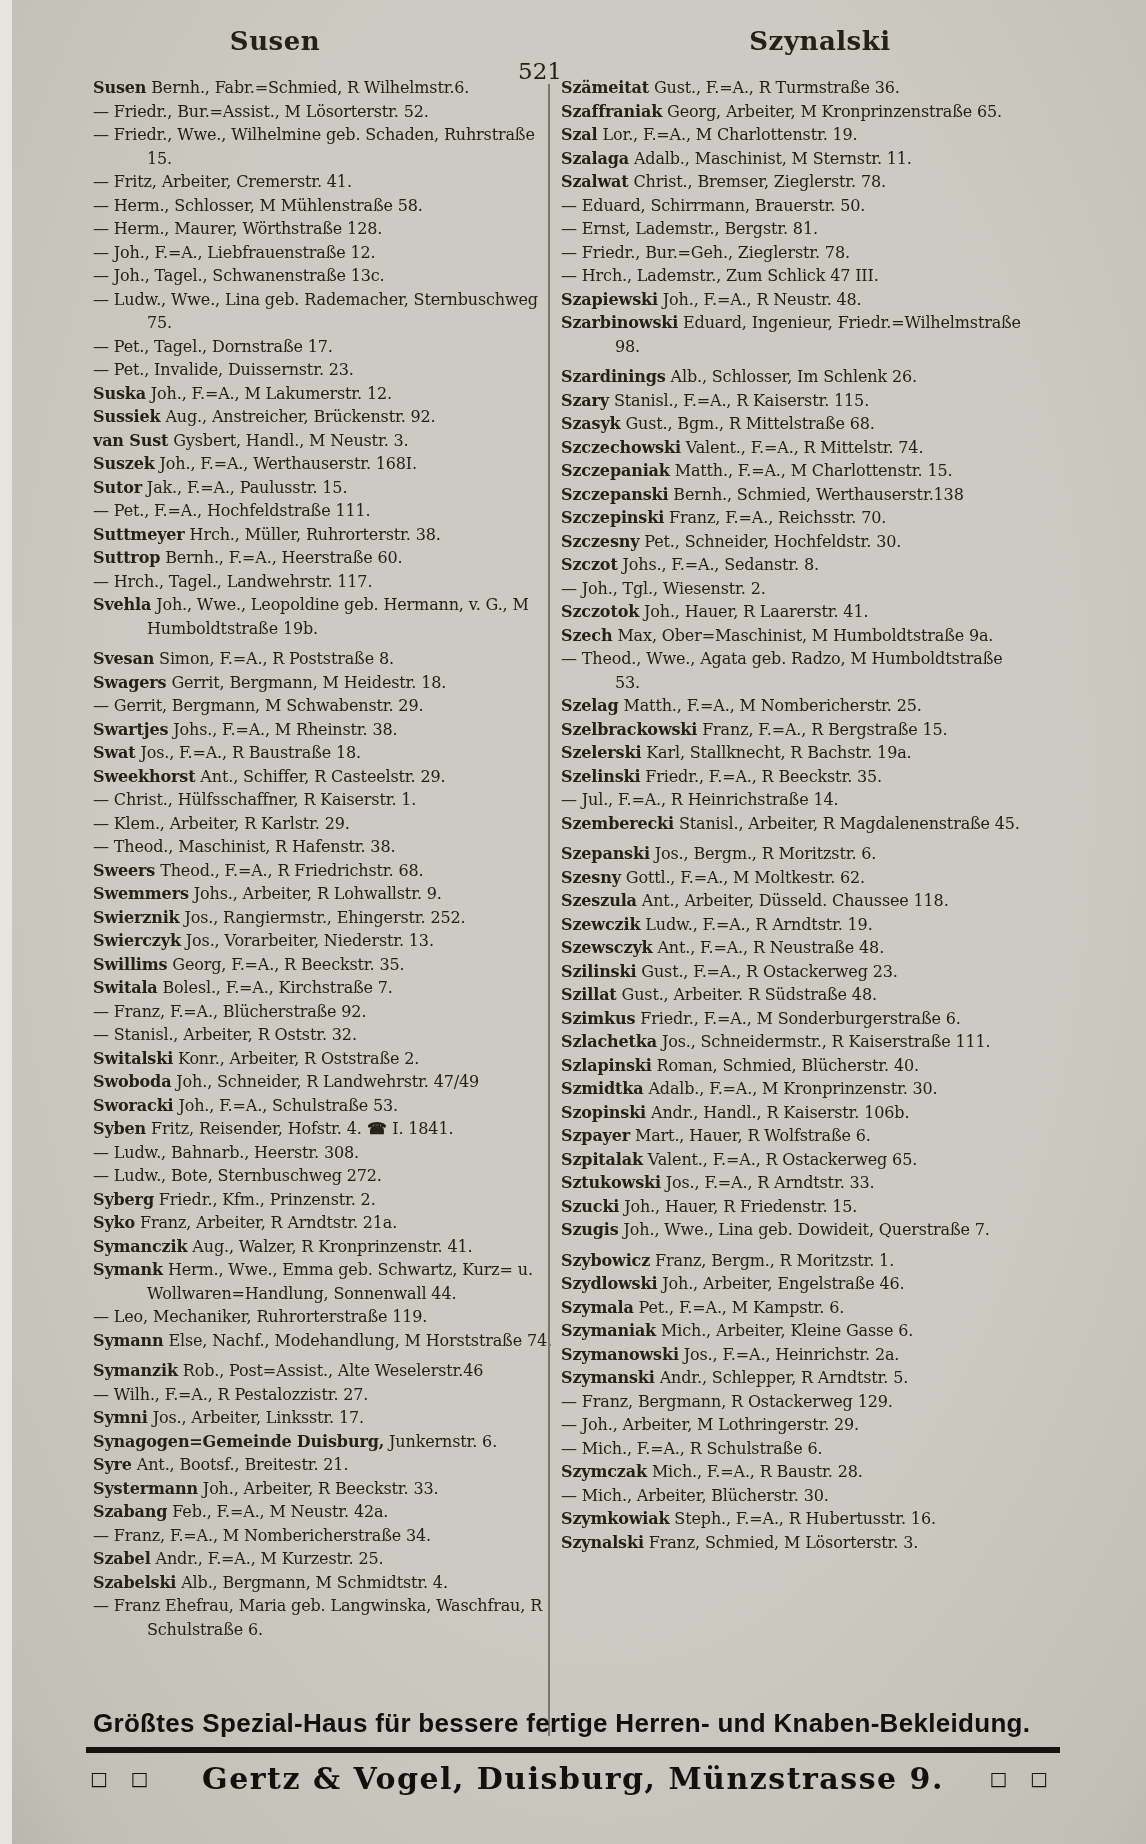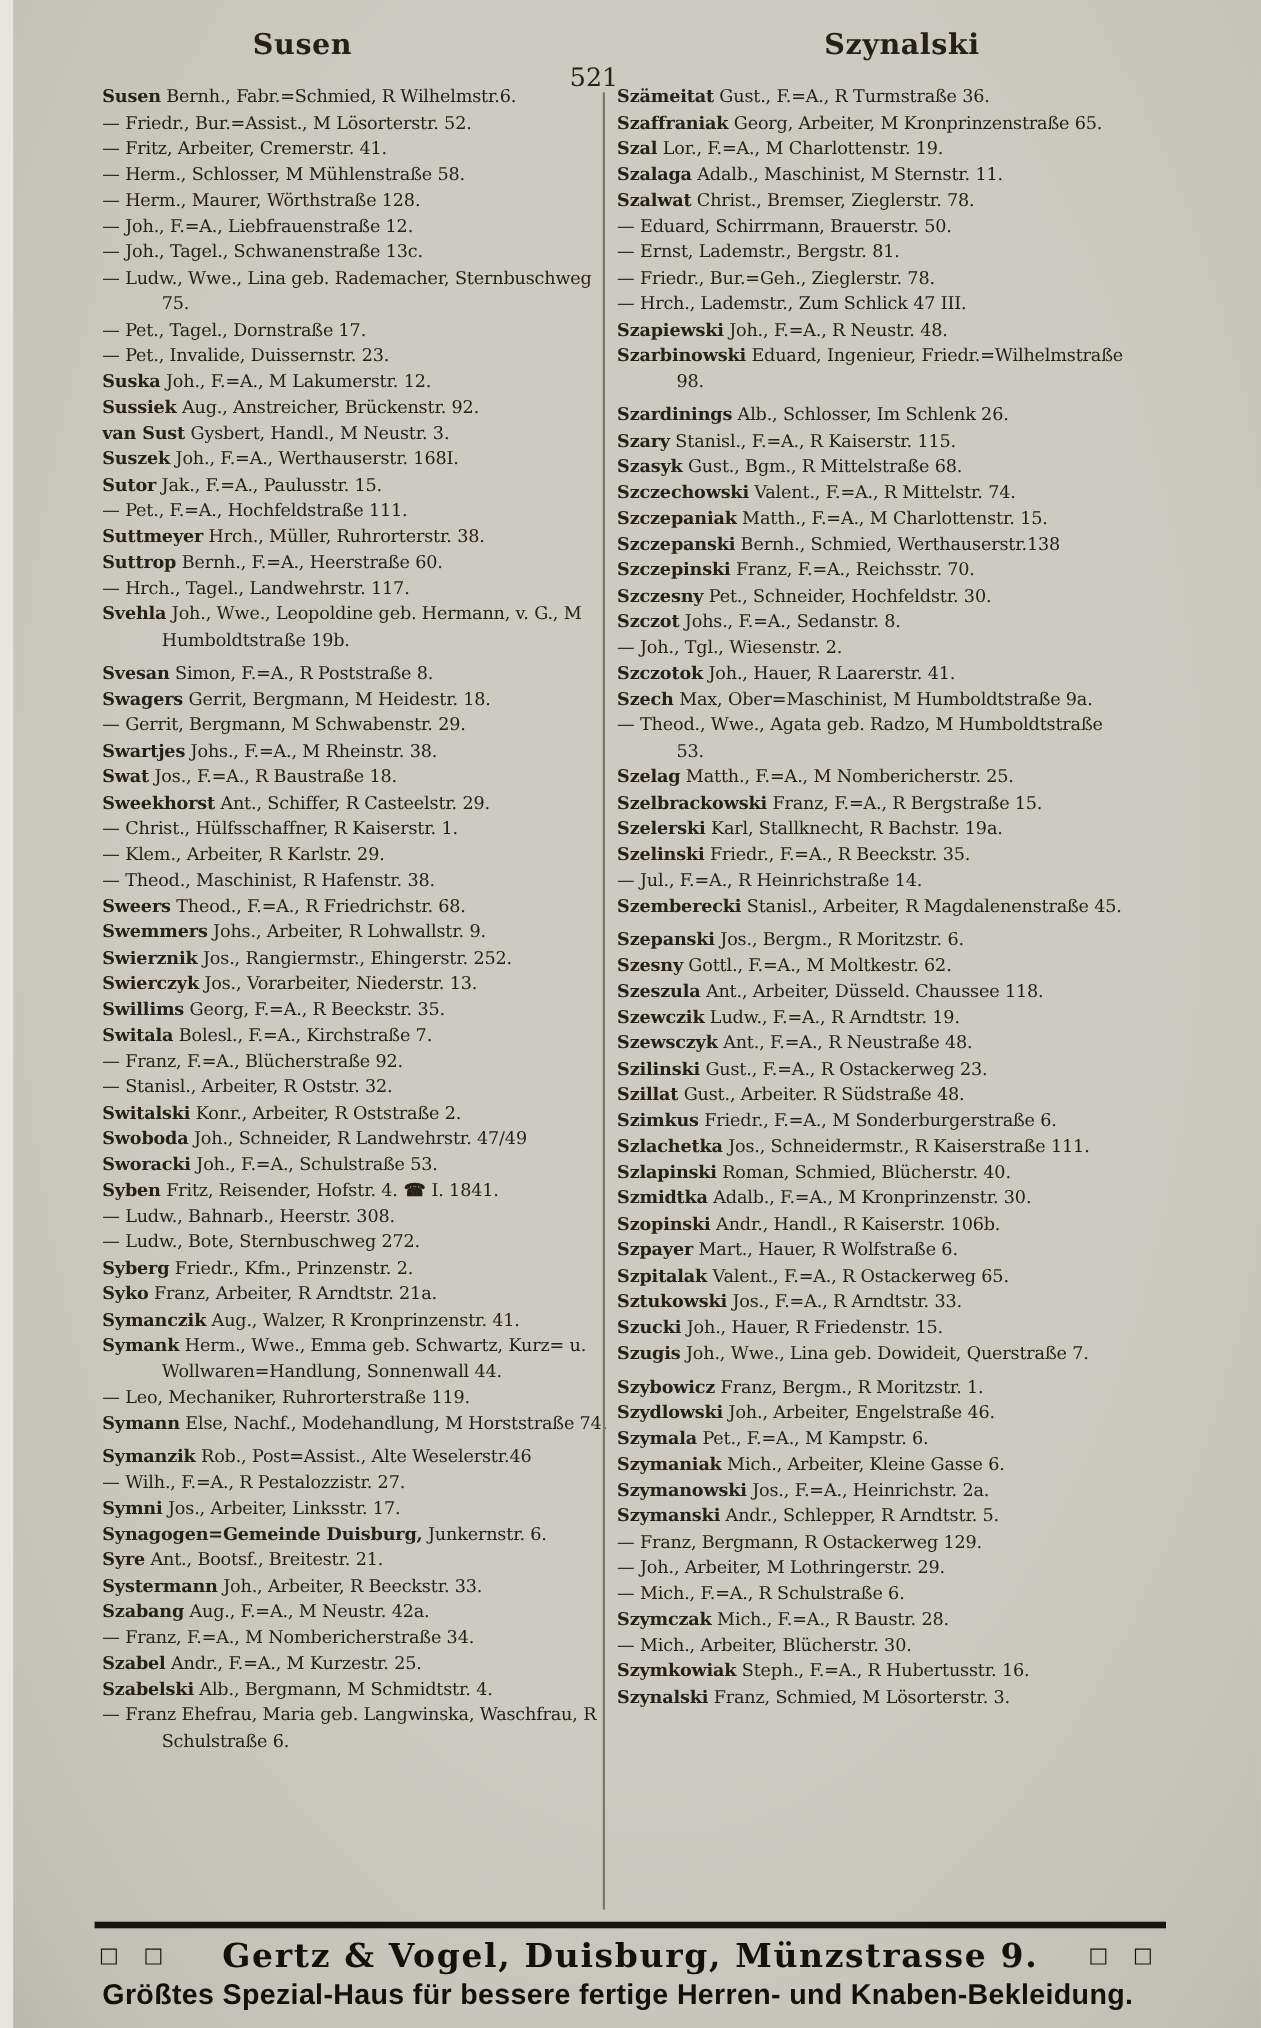--- a/index.html
+++ b/index.html
@@ -33,40 +33,41 @@
   .entry .tel{font-weight:bold;}
   .footer-rule{position:absolute;left:86px;top:1747px;width:974px;height:6px;background:#16130e;}
   .ad1{
     position:absolute;left:86px;top:1758px;width:974px;height:40px;
     display:flex;justify-content:space-between;align-items:center;
     font-weight:bold;font-size:30px;letter-spacing:1.5px;color:#14110c;
     font-family:"DejaVu Serif", serif;
   }
   .ad1 .squares{font-size:19px;letter-spacing:8px;font-weight:bold;padding:0 4px;}
   .ad2{
-    position:absolute;left:93px;top:1798px;width:966px;
+    position:absolute;left:93px;top:1708px;width:966px;
     font-family:"Liberation Sans", sans-serif;font-weight:bold;
     font-size:26px;letter-spacing:.3px;color:#14110c;white-space:nowrap;
   }
 </style>
 </head>
 <body>
 
 <div class="page">
   <div class="scan-edge"></div>
 
   <div class="header">
     <span class="hword lw">Susen</span>
     <span class="pageno">521</span>
     <span class="hword rw">Szynalski</span>
   </div>
 
   <div class="col cl" id="col-left">
       <p class="entry"><span class="lead">Susen</span><span class="rest"> Bernh., Fabr.=Schmied, R Wilhelmstr.6.</span></p>
       <p class="entry dash"><span class="lead">—</span><span class="rest"> Friedr., Bur.=Assist., M Lösorterstr. 52.</span></p>
+      <p class="entry dash"><span class="lead">—</span><span class="rest"> Friedr., Wwe., Wilhelmine geb. Schaden, Ruhrstraße 15.</span></p>
       <p class="entry dash"><span class="lead">—</span><span class="rest"> Fritz, Arbeiter, Cremerstr. 41.</span></p>
       <p class="entry dash"><span class="lead">—</span><span class="rest"> Herm., Schlosser, M Mühlenstraße 58.</span></p>
       <p class="entry dash"><span class="lead">—</span><span class="rest"> Herm., Maurer, Wörthstraße 128.</span></p>
       <p class="entry dash"><span class="lead">—</span><span class="rest"> Joh., F.=A., Liebfrauenstraße 12.</span></p>
       <p class="entry dash"><span class="lead">—</span><span class="rest"> Joh., Tagel., Schwanenstraße 13c.</span></p>
       <p class="entry dash"><span class="lead">—</span><span class="rest"> Ludw., Wwe., Lina geb. Rademacher, Sternbuschweg 75.</span></p>
       <p class="entry dash"><span class="lead">—</span><span class="rest"> Pet., Tagel., Dornstraße 17.</span></p>
       <p class="entry dash"><span class="lead">—</span><span class="rest"> Pet., Invalide, Duissernstr. 23.</span></p>
       <p class="entry"><span class="lead">Suska</span><span class="rest"> Joh., F.=A., M Lakumerstr. 12.</span></p>
       <p class="entry"><span class="lead">Sussiek</span><span class="rest"> Aug., Anstreicher, Brückenstr. 92.</span></p>
@@ -106,21 +107,21 @@
       <p class="entry"><span class="lead">Symanczik</span><span class="rest"> Aug., Walzer, R Kronprinzenstr. 41.</span></p>
       <p class="entry"><span class="lead">Symank</span><span class="rest"> Herm., Wwe., Emma geb. Schwartz, Kurz= u. Wollwaren=Handlung, Sonnenwall 44.</span></p>
       <p class="entry dash"><span class="lead">—</span><span class="rest"> Leo, Mechaniker, Ruhrorterstraße 119.</span></p>
       <p class="entry"><span class="lead">Symann</span><span class="rest"> Else, Nachf., Modehandlung, M Horststraße 74.</span></p>
       <p class="entry gap"><span class="lead">Symanzik</span><span class="rest"> Rob., Post=Assist., Alte Weselerstr.46</span></p>
       <p class="entry dash"><span class="lead">—</span><span class="rest"> Wilh., F.=A., R Pestalozzistr. 27.</span></p>
       <p class="entry"><span class="lead">Symni</span><span class="rest"> Jos., Arbeiter, Linksstr. 17.</span></p>
       <p class="entry"><span class="lead">Synagogen=Gemeinde Duisburg,</span><span class="rest"> Junkernstr. 6.</span></p>
       <p class="entry"><span class="lead">Syre</span><span class="rest"> Ant., Bootsf., Breitestr. 21.</span></p>
       <p class="entry"><span class="lead">Systermann</span><span class="rest"> Joh., Arbeiter, R Beeckstr. 33.</span></p>
-      <p class="entry"><span class="lead">Szabang</span><span class="rest"> Aug., F.=A., M Neustr. 42a.</span></p>
+      <p class="entry"><span class="lead">Szabang</span><span class="rest"> Feb., F.=A., M Neustr. 42a.</span></p>
       <p class="entry dash"><span class="lead">—</span><span class="rest"> Franz, F.=A., M Nombericherstraße 34.</span></p>
       <p class="entry"><span class="lead">Szabel</span><span class="rest"> Andr., F.=A., M Kurzestr. 25.</span></p>
       <p class="entry"><span class="lead">Szabelski</span><span class="rest"> Alb., Bergmann, M Schmidtstr. 4.</span></p>
       <p class="entry dash"><span class="lead">—</span><span class="rest"> Franz Ehefrau, Maria geb. Langwinska, Waschfrau, R Schulstraße 6.</span></p>
     </div>
   <div class="divider"></div>
   <div class="col cr" id="col-right">
       <p class="entry"><span class="lead">Szämeitat</span><span class="rest"> Gust., F.=A., R Turmstraße 36.</span></p>
       <p class="entry"><span class="lead">Szaffraniak</span><span class="rest"> Georg, Arbeiter, M Kronprinzenstraße 65.</span></p>
       <p class="entry"><span class="lead">Szal</span><span class="rest"> Lor., F.=A., M Charlottenstr. 19.</span></p>

